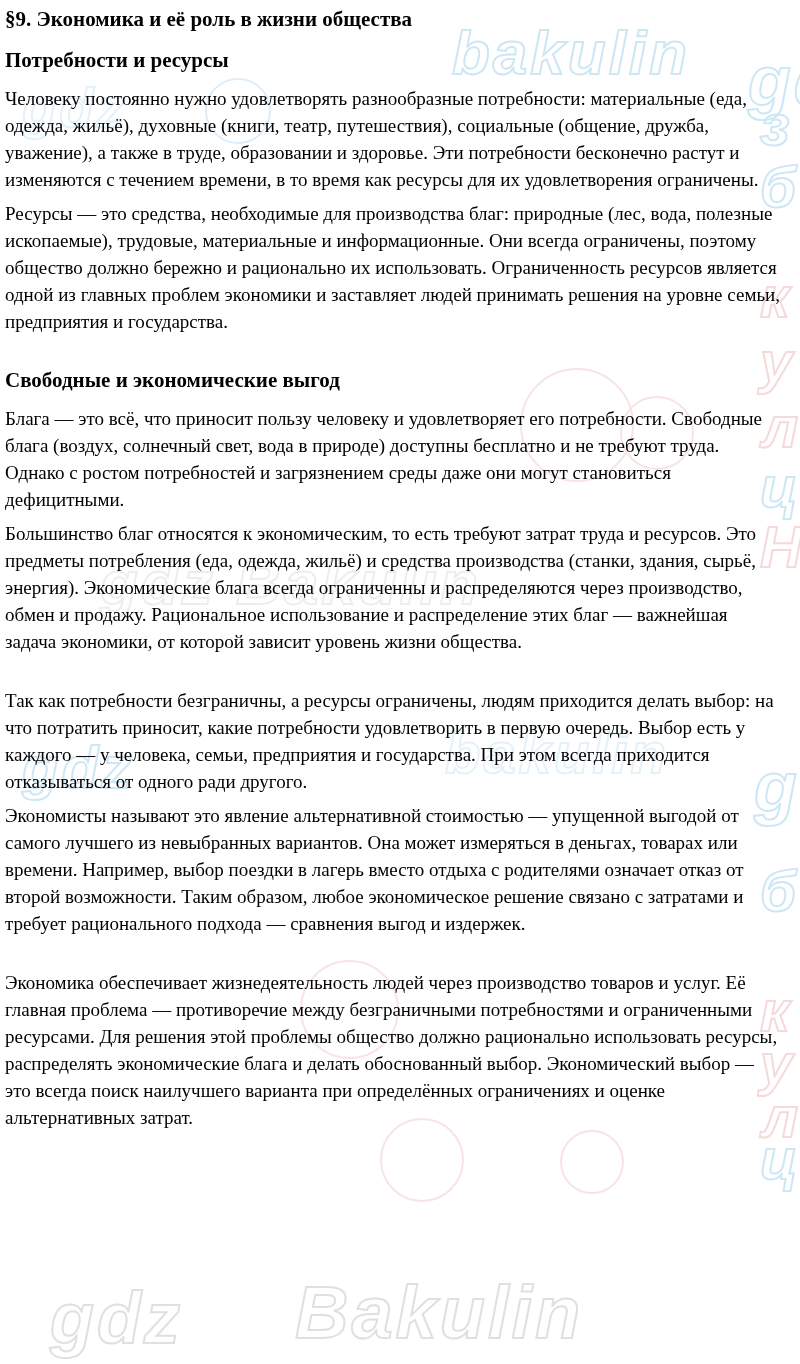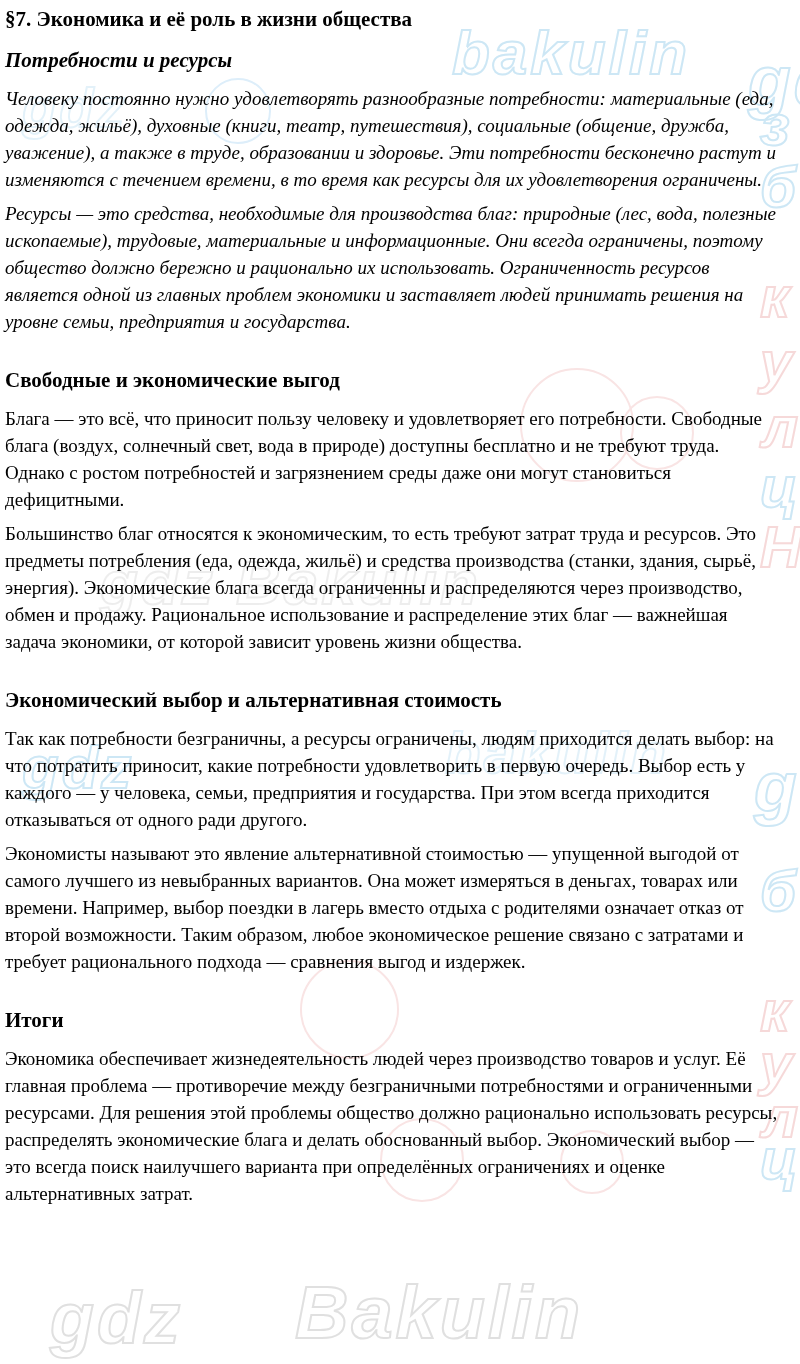--- a/index.html
+++ b/index.html
@@ -49,21 +49,21 @@
     margin: 0 0 15px 0;
     font-weight: bold;
   }
   h2 {
     font-size: 21px;
     line-height: 26px;
     margin: 0 0 12px 0;
     font-weight: bold;
   }
   .section { margin-top: 32px; }
-  .section-first { margin-top: 7px; font-style: italic; }
+  .section-first { margin-top: 7px; }
   p {
     font-size: 19px;
     line-height: 27px;
     margin: 0 0 7px 0;
   }
 </style>
 </head>
 <body>
 
 <div class="page">
@@ -97,39 +97,37 @@
 
     <div class="wm-circle blue" style="left:205px; top:78px;  width:62px;  height:62px;"></div>
     <div class="wm-circle" style="left:520px; top:368px; width:110px; height:110px;"></div>
     <div class="wm-circle" style="left:620px; top:396px; width:70px;  height:70px;"></div>
     <div class="wm-circle" style="left:300px; top:960px; width:95px;  height:95px;"></div>
     <div class="wm-circle" style="left:380px; top:1118px; width:80px; height:80px;"></div>
     <div class="wm-circle" style="left:560px; top:1130px; width:60px; height:60px;"></div>
   </div>
 
   <div class="content">
-    <h1>§7. Экономика и её роль в жизни общества</h1>
+    <h1>§9. Экономика и её роль в жизни общества</h1>
 
     <section class="section section-first">
       <h2>Потребности и ресурсы</h2>
       <p>Человеку постоянно нужно удовлетворять разнообразные потребности: материальные (еда, одежда, жильё), духовные (книги, театр, путешествия), социальные (общение, дружба, уважение), а также в труде, образовании и здоровье. Эти потребности бесконечно растут и изменяются с течением времени, в то время как ресурсы для их удовлетворения ограничены.</p>
       <p>Ресурсы — это средства, необходимые для производства благ: природные (лес, вода, полезные ископаемые), трудовые, материальные и информационные. Они всегда ограничены, поэтому общество должно бережно и рационально их использовать. Ограниченность ресурсов является одной из главных проблем экономики и заставляет людей принимать решения на уровне семьи, предприятия и государства.</p>
     </section>
 
     <section class="section">
       <h2>Свободные и экономические выгод</h2>
       <p>Блага — это всё, что приносит пользу человеку и удовлетворяет его потребности. Свободные блага (воздух, солнечный свет, вода в природе) доступны бесплатно и не требуют труда. Однако с ростом потребностей и загрязнением среды даже они могут становиться дефицитными.</p>
       <p>Большинство благ относятся к экономическим, то есть требуют затрат труда и ресурсов. Это предметы потребления (еда, одежда, жильё) и средства производства (станки, здания, сырьё, энергия). Экономические блага всегда ограниченны и распределяются через производство, обмен и продажу. Рациональное использование и распределение этих благ — важнейшая задача экономики, от которой зависит уровень жизни общества.</p>
     </section>
 
     <section class="section">
-      <h2>Экономический выбор и альтернативная стоимость</h2>
       <p>Так как потребности безграничны, а ресурсы ограничены, людям приходится делать выбор: на что потратить приносит, какие потребности удовлетворить в первую очередь. Выбор есть у каждого — у человека, семьи, предприятия и государства. При этом всегда приходится отказываться от одного ради другого.</p>
       <p>Экономисты называют это явление альтернативной стоимостью — упущенной выгодой от самого лучшего из невыбранных вариантов. Она может измеряться в деньгах, товарах или времени. Например, выбор поездки в лагерь вместо отдыха с родителями означает отказ от второй возможности. Таким образом, любое экономическое решение связано с затратами и требует рационального подхода — сравнения выгод и издержек.</p>
     </section>
 
     <section class="section">
-      <h2>Итоги</h2>
       <p>Экономика обеспечивает жизнедеятельность людей через производство товаров и услуг. Её главная проблема — противоречие между безграничными потребностями и ограниченными ресурсами. Для решения этой проблемы общество должно рационально использовать ресурсы, распределять экономические блага и делать обоснованный выбор. Экономический выбор — это всегда поиск наилучшего варианта при определённых ограничениях и оценке альтернативных затрат.</p>
     </section>
   </div>
 
 </div>
 
 </body></html>

